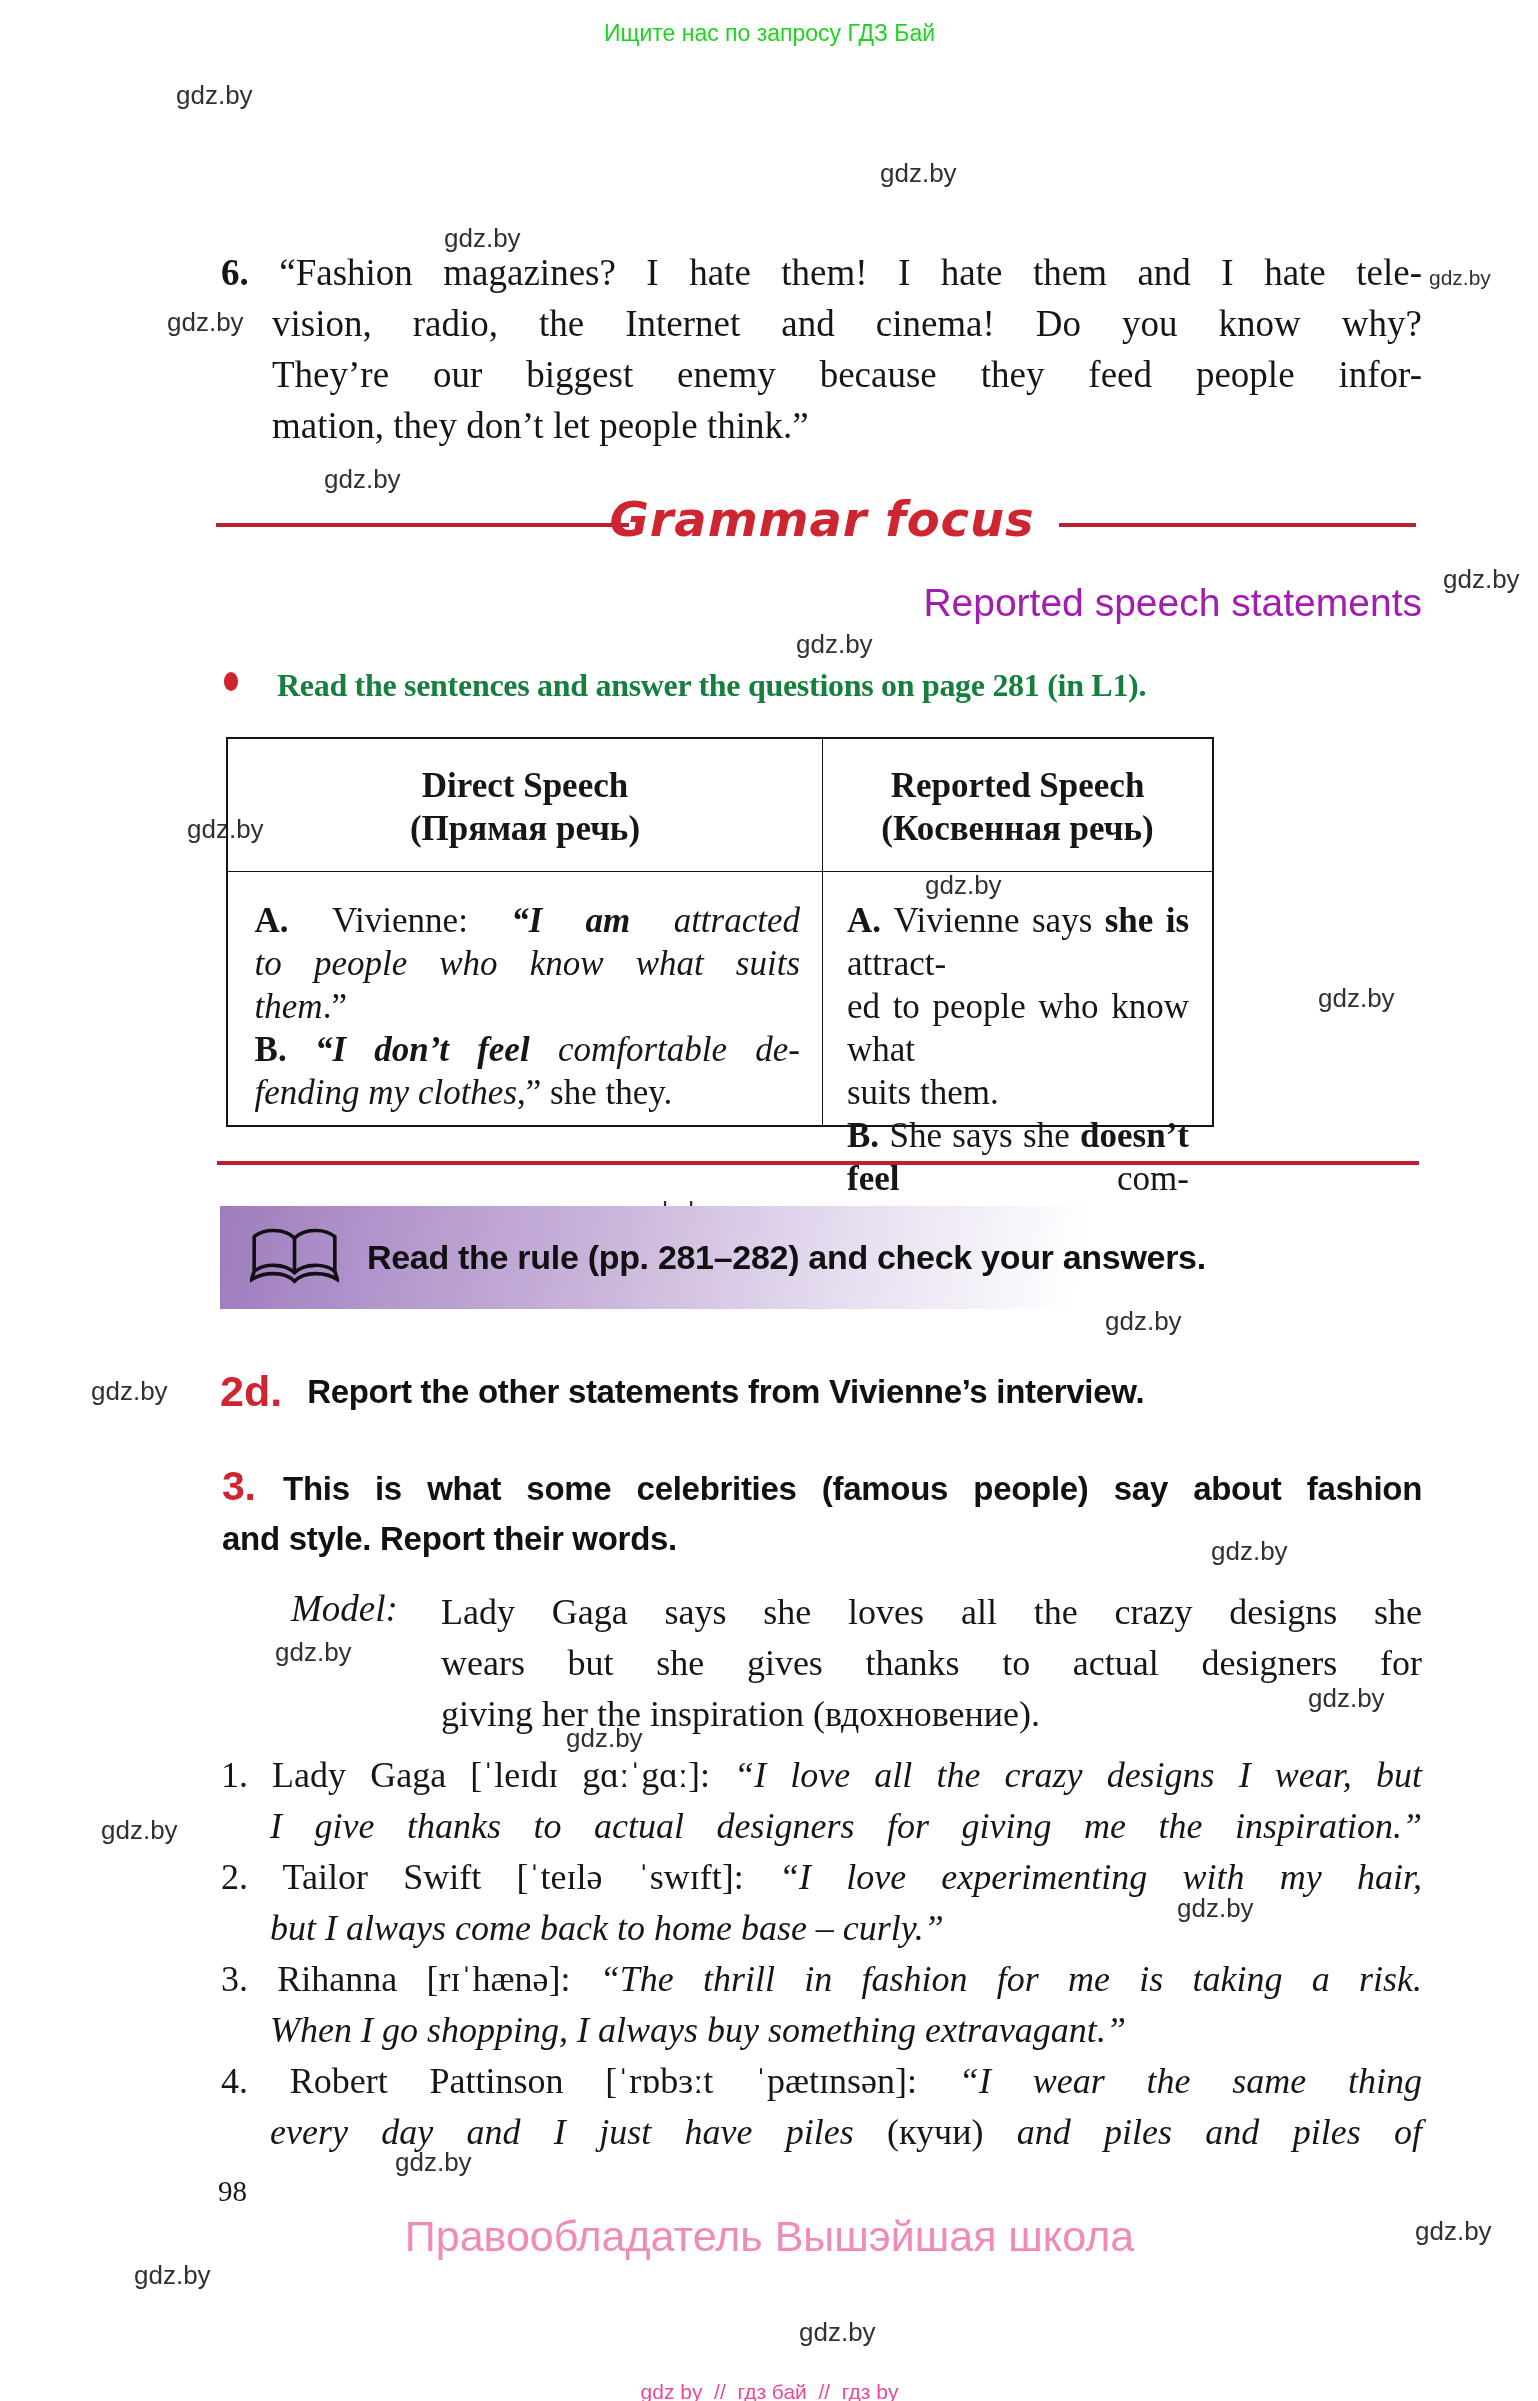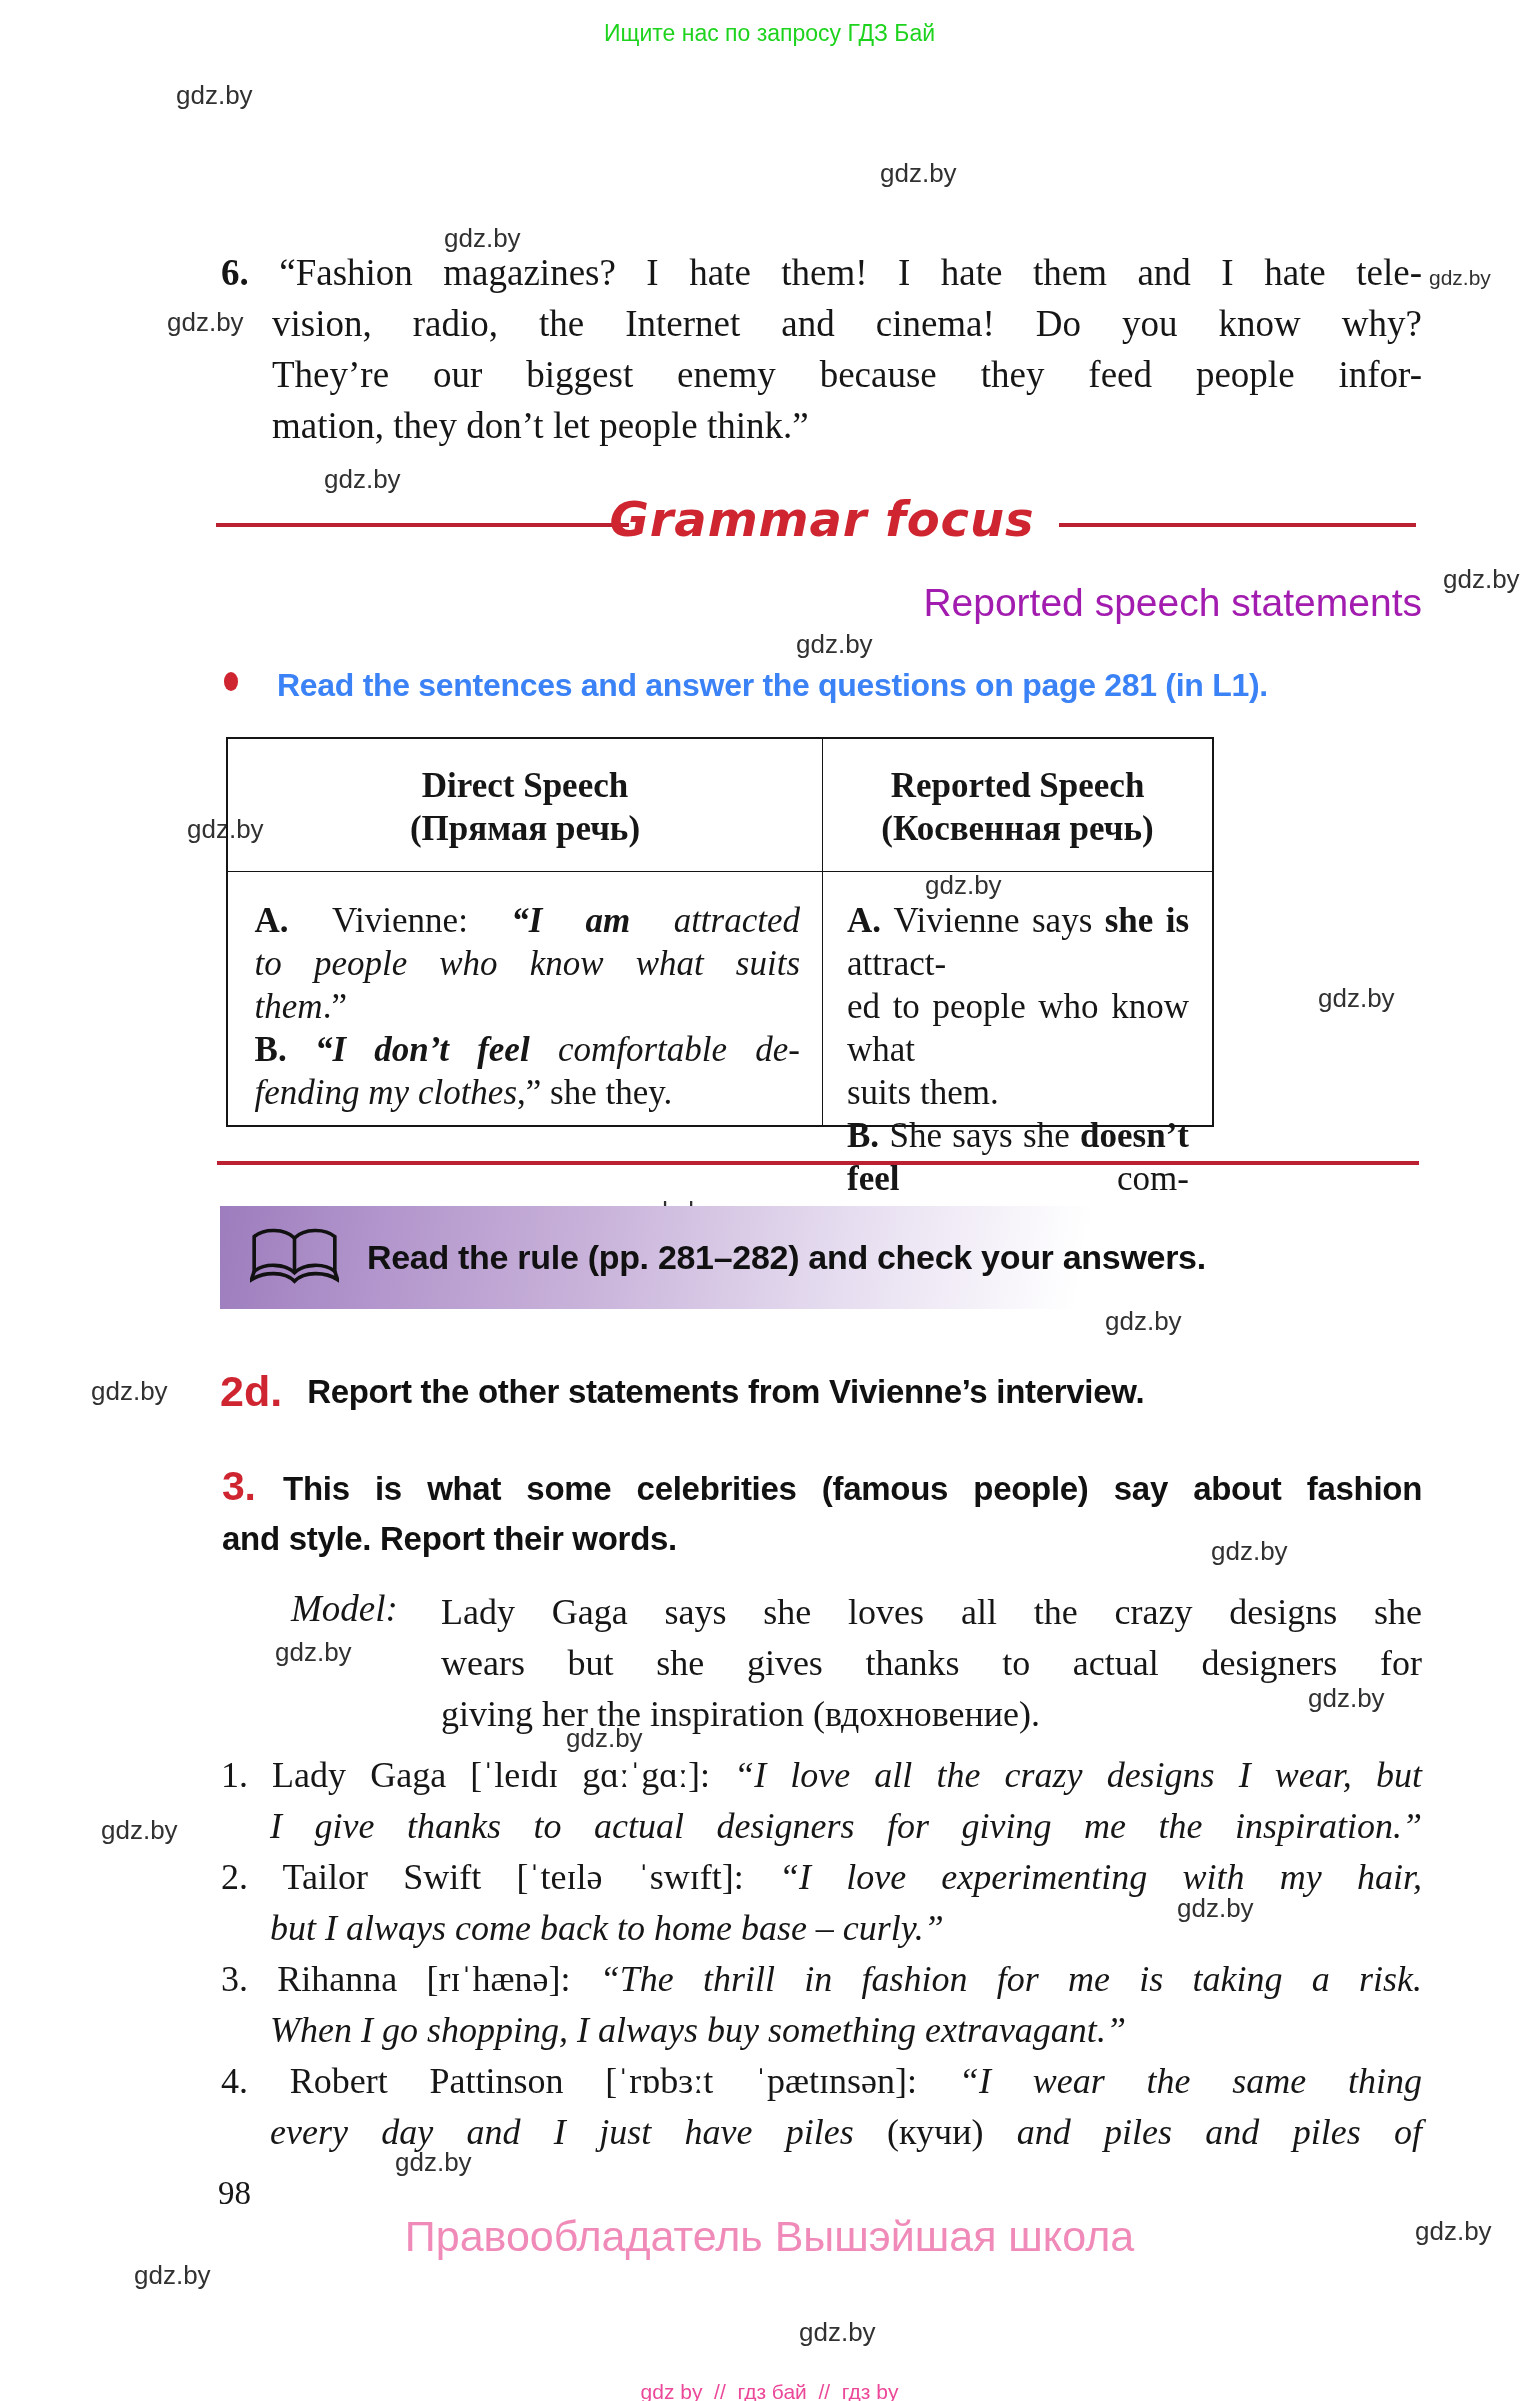--- a/index.html
+++ b/index.html
@@ -59,22 +59,22 @@
     text-align:right;
     font-family:"Liberation Sans","DejaVu Sans",sans-serif;
     font-size:39px;color:#a21caf;line-height:1;
   }
   #gf-bullet{
     position:absolute;left:224px;top:656px;width:14px;height:18.6px;
     background:var(--red);border-radius:50%;
   }
   #gf-instruction{
     position:absolute;left:277px;top:650px;width:1152px;
-    font-family:Liberation Sans, sans-serif;
-    font-weight:bold;font-size:32px;line-height:1.2;color:#3b82f6;
+    font-family:Liberation Serif, serif;
+    font-weight:bold;font-size:32px;line-height:1.2;color:#15803d;
     letter-spacing:-0.3px;
   }
   
   #speech-table{
     position:absolute;left:226px;top:721px;width:988px;height:390px;
     border:2.7px solid #151515;box-sizing:border-box;
   }
   .t-head{display:flex;height:133px;border-bottom:1.8px solid #151515;box-sizing:border-box;}
   .t-body{display:flex;height:253px;}
   .t-col1{width:595px;border-right:1.8px solid #151515;box-sizing:border-box;}
@@ -123,21 +123,21 @@
   #model-lines{
     position:absolute;left:441px;top:1571px;width:981px;
     font-size:36px;line-height:51px;
   }
   
   #items{
     position:absolute;left:270px;top:1734px;width:1152px;
     font-size:36px;line-height:51px;
   }
   
-  #page-number{position:absolute;left:218px;top:2161px;font-size:33px;line-height:1;text-align:center;}
+  #page-number{position:absolute;left:218px;top:2161px;font-size:29px;line-height:1;text-align:center;}
   #copyright{
     position:absolute;left:0;top:2197px;width:1539px;text-align:center;
     font-family:"Liberation Sans","DejaVu Sans",sans-serif;
     font-size:43px;color:#f08ab8;line-height:1.1;
   }
   #footer-links{
     position:absolute;left:0;top:2363px;width:1539px;text-align:center;
     font-family:"Liberation Sans","DejaVu Sans",sans-serif;
     font-size:21px;color:#ec4899;line-height:1.2;white-space:pre;
   }

